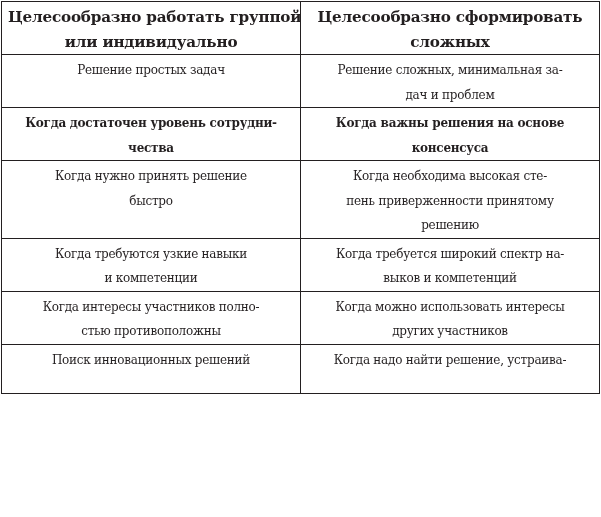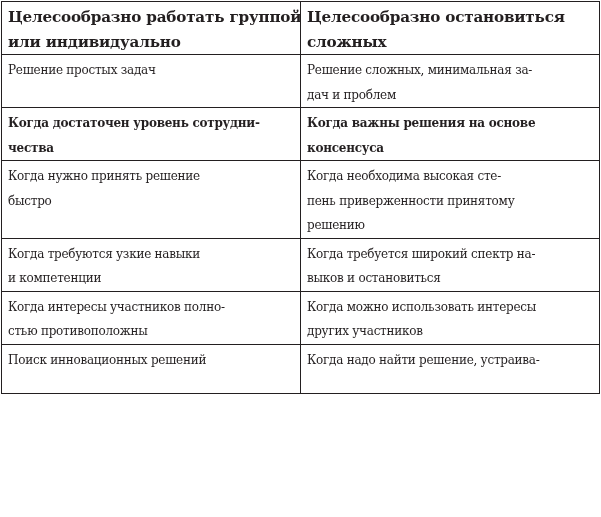--- a/index.html
+++ b/index.html
@@ -32,21 +32,21 @@
       letter-spacing: -0.25px;
       word-spacing: 0px;
     }
     .tbl th {
       font-weight: bold;
       font-size: 15.2px;
       letter-spacing: -0.2px;
     }
     .col1 { width: 299px; }
     .col2 { width: 299px; }
-    .line { display: block; white-space: nowrap; }
+    .line { display: block; white-space: nowrap; text-align: center; }
     .r0 { height: 47px; }
     .r1 { height: 48px; }
     .r2 { height: 48px; font-weight: bold; }
     .r3 { height: 73px; }
     .r4 { height: 72px; margin-top: 35px; }
     .r5 { height: 48px; }
     .r6 { height: 48px; }
     .r7 { height: 71px; }
     .r8 { height: 49px; }
   </style>
@@ -58,21 +58,21 @@
     <col class="col1">
     <col class="col2">
   </colgroup>
   <thead>
     <tr class="r0">
       <th>
         <span class="line">Целесообразно работать группой</span>
         <span class="line">или индивидуально</span>
       </th>
       <th>
-        <span class="line">Целесообразно остановиться</span>
+        <span class="line">Целесообразно сформировать</span>
         <span class="line">сложных</span>
       </th>
     </tr>
   </thead>
   <tbody>
     <tr class="r1">
       <td>
         <span class="line">Решение простых задач</span>
       </td>
       <td>
@@ -101,21 +101,21 @@
         <span class="line">решению</span>
       </td>
     </tr>
     <tr class="r5">
       <td>
         <span class="line">Когда требуются узкие навыки</span>
         <span class="line">и компетенции</span>
       </td>
       <td>
         <span class="line">Когда требуется широкий спектр на-</span>
-        <span class="line">выков и остановиться</span>
+        <span class="line">выков и компетенций</span>
       </td>
     </tr>
     <tr class="r6">
       <td>
         <span class="line">Когда интересы участников полно-</span>
         <span class="line">стью противоположны</span>
       </td>
       <td>
         <span class="line">Когда можно использовать интересы</span>
         <span class="line">других участников</span>

